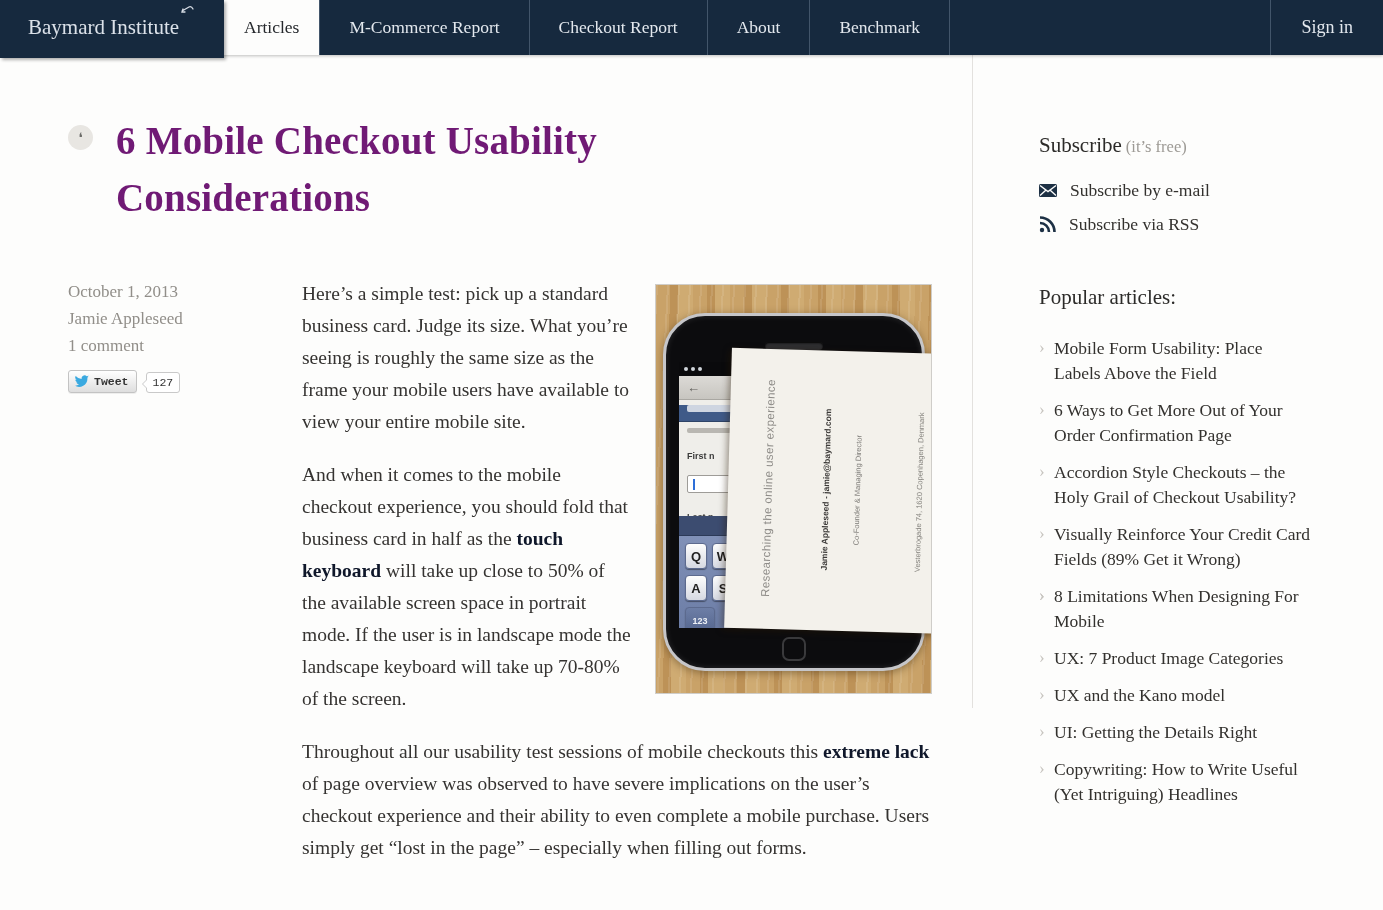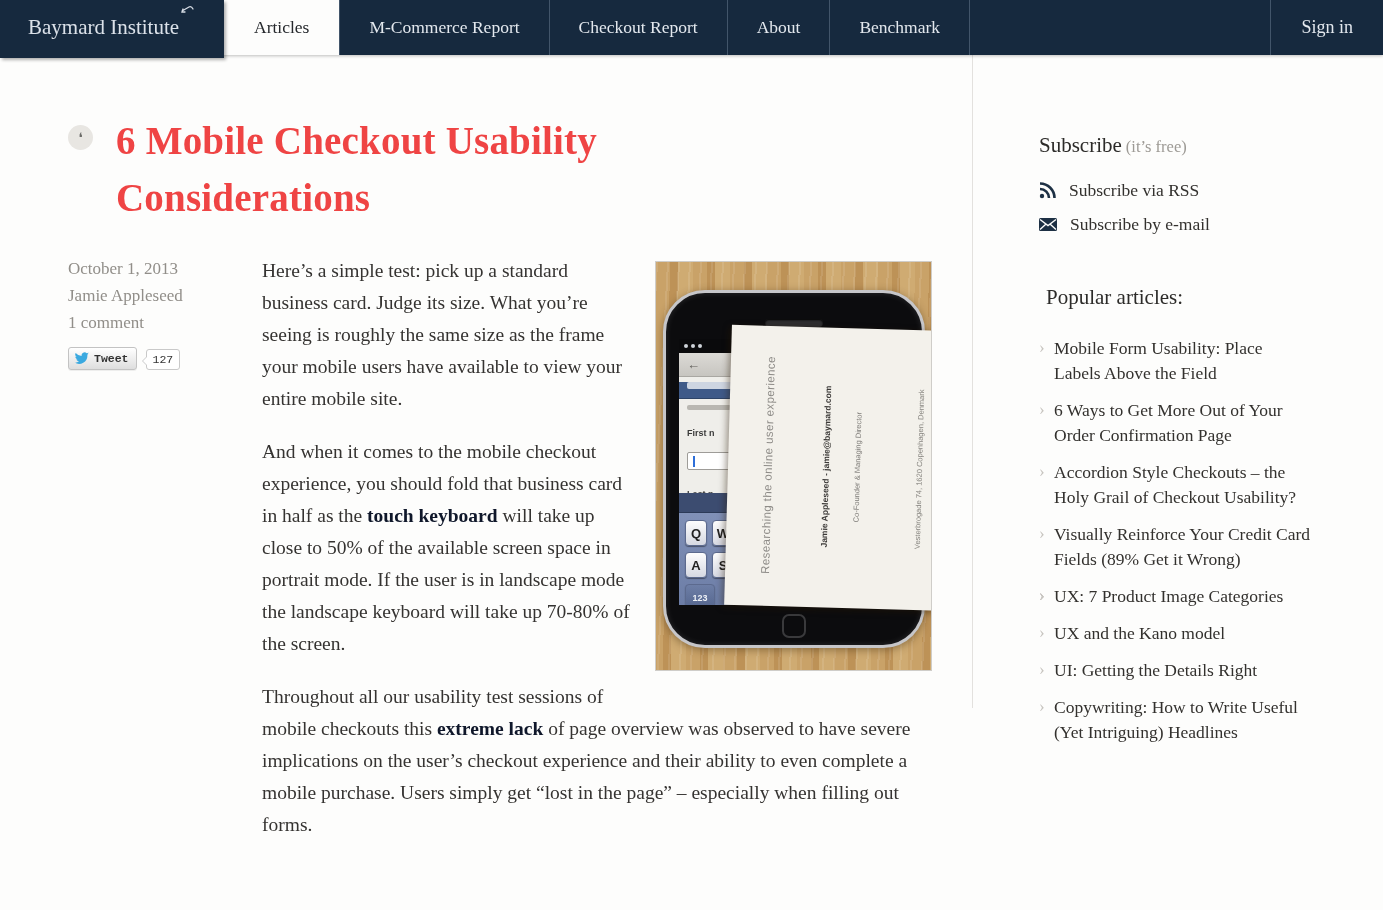--- a/index.html
+++ b/index.html
@@ -13,38 +13,38 @@
             position:relative; z-index:5; box-shadow:0 1px 3px rgba(0,0,0,.25); }
   .brand { width:224px; height:58px; background:#16293e; color:#dbe1e9;
            font-size:21px; line-height:55px; padding-left:28px; cursor:pointer;
            box-shadow:2px 2px 3px rgba(0,0,0,.3); position:relative; z-index:6;
            white-space:nowrap; }
   .brand svg { vertical-align:18px; margin-left:1px; }
   .nav-tabs { display:flex; align-items:stretch; }
   .nav-item { color:#e3e8ee; font-size:17.5px; line-height:55px; padding:0 29px;
               border-left:1px solid rgba(150,170,190,.35); cursor:pointer; white-space:nowrap; }
   .nav-item:last-child { border-right:1px solid rgba(150,170,190,.35); }
-  .nav-item.active { background:#fdfdfc; color:#25282c; border-left:none; padding:0 30px; }
+  .nav-item.active { background:#fdfdfc; color:#25282c; border-left:none; padding:0 20px; }
   .nav-spacer { flex:1; }
   .signin { color:#e3e8ee; font-size:18px; line-height:55px; padding:0 30px;
             border-left:1px solid rgba(150,170,190,.35); cursor:pointer; }
 
   
   .content { flex:1; display:flex; min-height:0; }
   main { width:973px; border-right:1px solid #e3e1de; padding:0 40px 0 68px; }
 
   
   .article-header { display:flex; margin-top:57px; }
   .title-icon { width:25px; height:25px; border-radius:50%; background:#e8e6e2;
                 margin-top:13px; flex:none; text-align:center; line-height:25px;
                 color:#6b6b68; font-size:13px; }
-  h1 { font-size:39px; line-height:57px; font-weight:700; color:#ef4444;
+  h1 { font-size:39px; line-height:57px; font-weight:700; color:#701a75;
        margin-left:23px; max-width:650px; letter-spacing:.2px; }
 
-  .article-row { display:flex; margin-top:29px; }
+  .article-row { display:flex; margin-top:52px;gap:40px; }
 
   
   .meta { width:194px; flex:none; color:#918e89; font-size:17px; line-height:27px; }
   .meta .comments { cursor:pointer; }
   .tweet-widget { margin-top:11px; display:flex; align-items:flex-end;
                   font-family:Liberation Mono, monospace; }
   .tweet-btn { display:inline-flex; align-items:center; height:23px; padding:0 7px 0 5px;
                background:linear-gradient(#ffffff,#dedede); border:1px solid #c3c3c3;
                border-radius:3px; cursor:pointer; box-shadow:0 1px 0 rgba(0,0,0,.06); }
   .tweet-btn .label { font-size:11.5px; font-weight:700; color:#333; margin-left:4px; }
@@ -118,21 +118,21 @@
   .card-line.addr { font-size:7.5px; color:#86847f; }
 
   
   .sidebar { flex:1; padding:78px 48px 0 66px; }
   .side-h { font-size:21px; color:#2c2b29; font-weight:400; }
   .side-h .free { font-size:16.5px; color:#9d9a95; margin-left:4px; }
   .sub-links { margin-top:22px; }
   .sub-link { display:flex; align-items:center; margin-bottom:13px; cursor:pointer;
               font-size:17.5px; color:#33312e; }
   .sub-link svg { margin-right:13px; flex:none; }
-  .popular-h { margin-top:50px;margin-left:7px; }
+  .popular-h { margin-top:50px; }
   ul.popular { list-style:none; margin-top:26px; }
   ul.popular li { position:relative; padding-left:15px; margin-bottom:12px;
                   font-size:17.5px; line-height:25px; color:#33312e; max-width:272px; }
   ul.popular .chev { position:absolute; left:0; top:-1px; color:#c7c4bf; font-size:17px; }
   ul.popular a { color:#33312e; text-decoration:none; cursor:pointer;margin-top:46px; }
 </style>
 </head>
 <body>
 
 <div class="page">
@@ -231,42 +231,42 @@
               <p><span>Throughout all our usability test sessions of mobile checkouts this </span><strong>extreme lack</strong><span> of page overview was observed to have severe implications on the user’s checkout experience and their ability to even complete a mobile purchase. Users simply get “lost in the page” – especially when filling out forms.</span></p>
             </div>
         </div>
       </div>
     </main>
 
     <aside class="sidebar">
       <h2 class="side-h"><span>Subscribe</span><span class="free">(it’s free)</span></h2>
       <div class="sub-links">
         <div class="sub-link">
+          <svg width="18" height="13" viewBox="0 0 18 13">
+              <rect x="0" y="0" width="18" height="13" rx="1.5" fill="#1d3044"></rect>
+              <path d="M1 1.5 L9 7.5 L17 1.5 M1 11.5 L6.5 6.5 M17 11.5 L11.5 6.5" stroke="#fdfdfc" stroke-width="1.4" fill="none"></path>
+            </svg>
+          <span>Subscribe by e-mail</span>
+        </div>
+        <div class="sub-link">
           <svg width="17" height="17" viewBox="0 0 17 17">
               <circle cx="3" cy="14" r="2.2" fill="#1d3044"></circle>
               <path d="M1 7 a9 9 0 0 1 9 9 M1 1.5 a14.5 14.5 0 0 1 14.5 14.5" stroke="#1d3044" stroke-width="2.6" fill="none"></path>
             </svg>
           <span>Subscribe via RSS</span>
-        </div>
-        <div class="sub-link">
-          <svg width="18" height="13" viewBox="0 0 18 13">
-              <rect x="0" y="0" width="18" height="13" rx="1.5" fill="#1d3044"></rect>
-              <path d="M1 1.5 L9 7.5 L17 1.5 M1 11.5 L6.5 6.5 M17 11.5 L11.5 6.5" stroke="#fdfdfc" stroke-width="1.4" fill="none"></path>
-            </svg>
-          <span>Subscribe by e-mail</span>
         </div>
       </div>
       <h2 class="side-h popular-h">Popular articles:</h2>
       <ul class="popular" id="popular-list">
           <li><span class="chev">›</span><a>Mobile Form Usability: Place Labels Above the Field</a></li>
           <li><span class="chev">›</span><a>6 Ways to Get More Out of Your Order Confirmation Page</a></li>
           <li><span class="chev">›</span><a>Accordion Style Checkouts – the Holy Grail of Checkout Usability?</a></li>
           <li><span class="chev">›</span><a>Visually Reinforce Your Credit Card Fields (89% Get it Wrong)</a></li>
           <li><span class="chev">›</span></li>
-          <li><span class="chev">›</span></li>
+          <li><span class="chev">›</span><a>8 Limitations When Designing For Mobile</a></li>
           <li><span class="chev">›</span><a>UX: 7 Product Image Categories</a></li>
           <li><span class="chev">›</span><a>UX and the Kano model</a></li>
           <li><span class="chev">›</span><a>UI: Getting the Details Right</a></li>
           <li><span class="chev">›</span><a>Copywriting: How to Write Useful (Yet Intriguing) Headlines</a></li>
         </ul>
     </aside>
 
   </div>
 </div>
 

